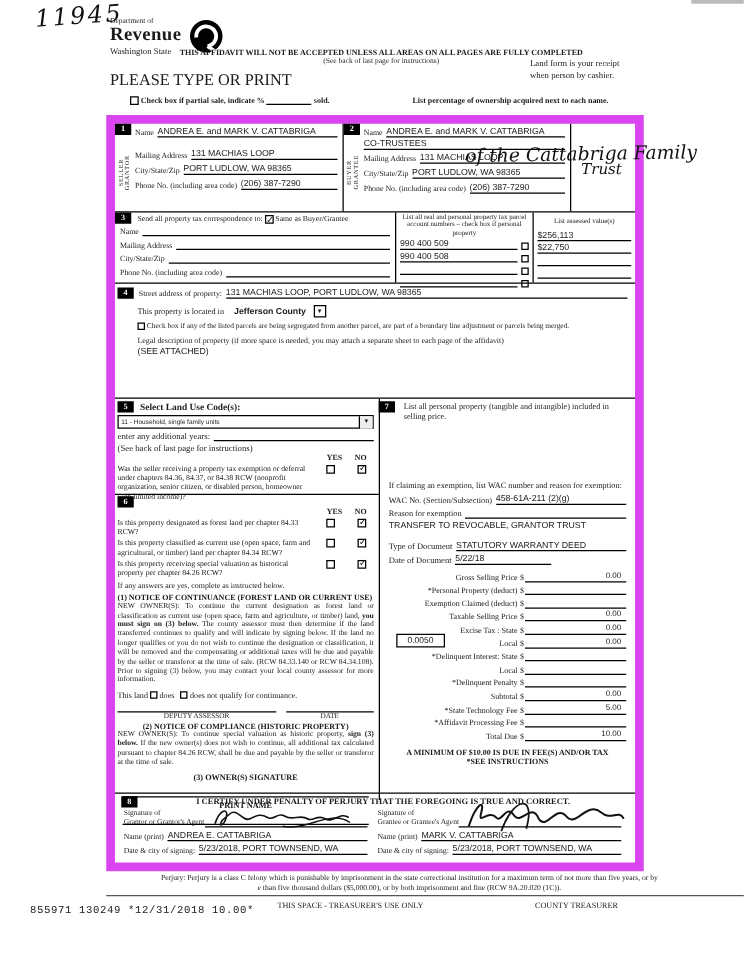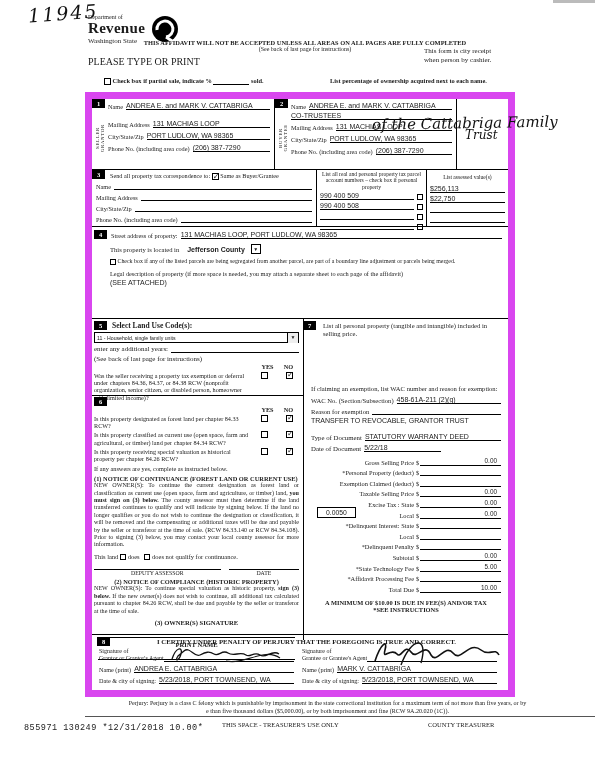--- a/index.html
+++ b/index.html
@@ -17,21 +17,21 @@
   .logo { left:88px; top:14px; width:110px; }
   .logo .dept { font-size:6px; }
   .logo .rev  { font-size:15px; font-weight:bold; letter-spacing:.3px; }
   .logo .st   { font-size:7px; }
   .logo svg { position:absolute; left:62px; top:0px; }
   .titleblk { left:135px; top:39px; width:340px; text-align:center; }
   .t1 { font-size:12px; font-weight:bold; letter-spacing:.3px; }
   .t2 { font-size:8.5px; letter-spacing:.2px; }
   .t3 { font-size:6.4px; font-weight:bold; white-space:nowrap; }
   .t4 { font-size:6px; }
-  .ptp { left:88px; top:56px; font-size:10px; }
+  .ptp { left:88px; top:56px; font-size:13px; }
   .rcpt { left:424px; top:47px; font-size:7px; line-height:8.5px; }
   .partial { left:104px; top:77px; font-size:6.4px; font-weight:bold; }
   .ownnote { left:330px; top:77px; font-size:6.4px; font-weight:bold; }
   .blank { display:inline-block; border-bottom:1px solid #000; height:7px; vertical-align:bottom; }
 
   
   .form { left:85px; top:92px; width:430px; height:605px; border:7px solid #d946ef;padding-left:21px; }
   .row { position:absolute; left:0; right:0; display:flex; }
   .bt { border-top:1px solid #000; } .br { border-right:1px solid #000; }
 
@@ -132,21 +132,21 @@
     <path d="M7,16 a8,8 0 1 1 9,7 M16,23 l6,4" stroke="#fff" stroke-width="3" fill="none"></path>
   </svg>
 </div>
 
 <div class="abs titleblk">
   <div class="t3">THIS AFFIDAVIT WILL NOT BE ACCEPTED UNLESS ALL AREAS ON ALL PAGES ARE FULLY COMPLETED</div>
   <div class="t4">(See back of last page for instructions)</div>
 </div>
 <div class="abs ptp">PLEASE TYPE OR PRINT</div>
 <div class="abs rcpt">
-  <div>This form is city receipt</div>
+  <div>Land form is your receipt</div>
   <div>when person by cashier.</div>
 </div>
 
 <div class="abs partial">
   <span class="ck"></span>
   <span>Check box if partial sale, indicate %</span>
   <span class="blank" style="width:36px"></span>
   <span>sold.</span>
 </div>
 <div class="abs ownnote">List percentage of ownership acquired next to each name.</div>

